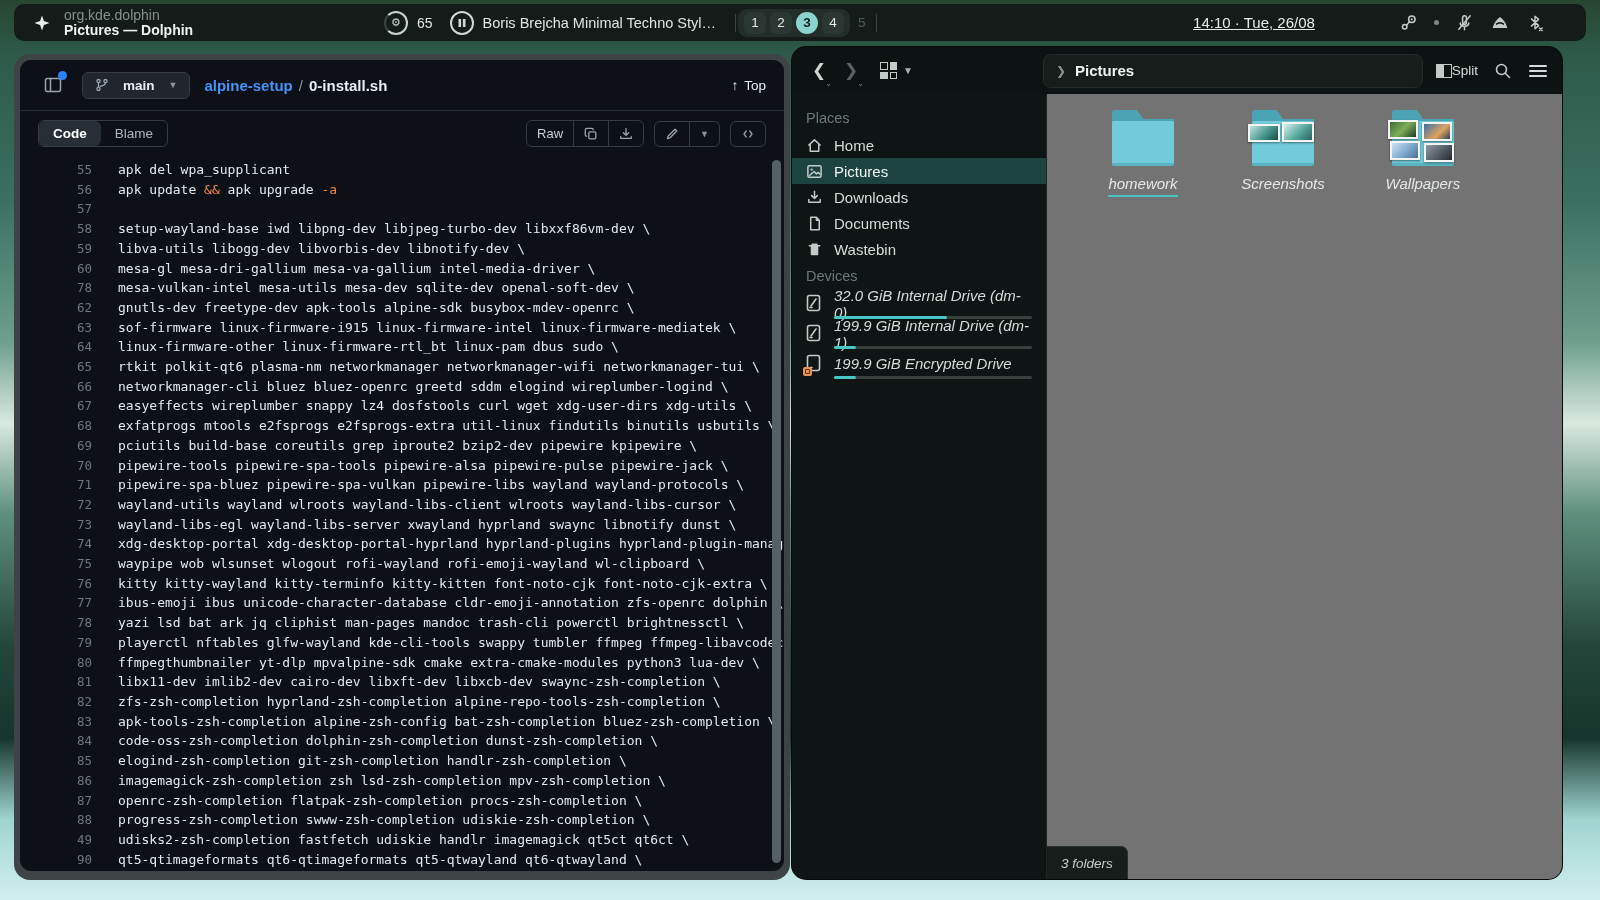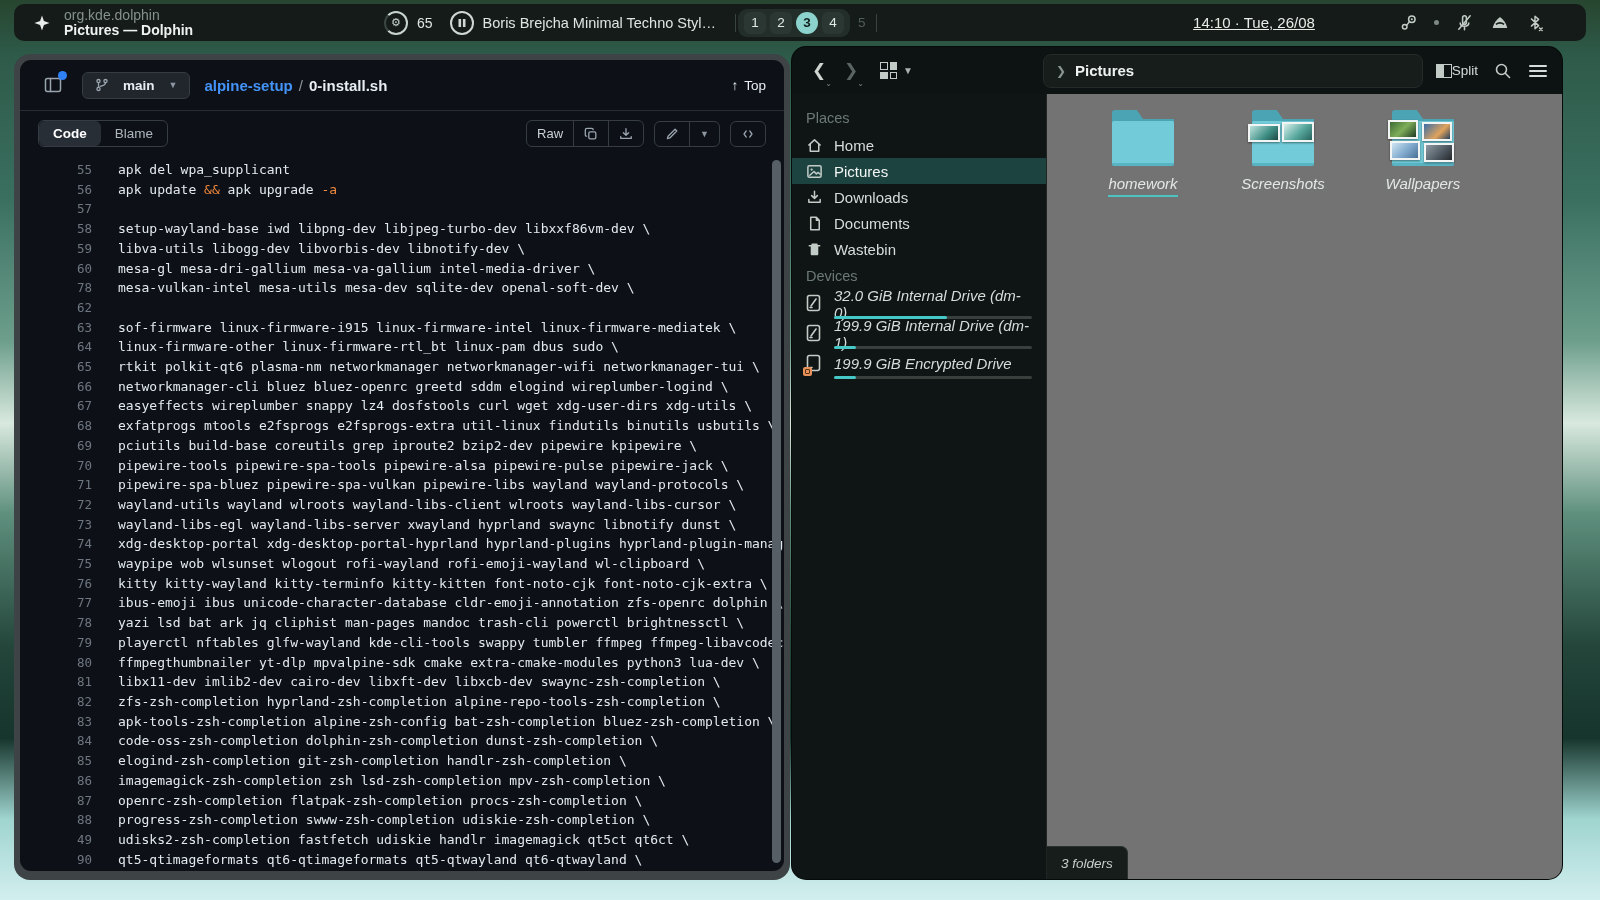--- a/index.html
+++ b/index.html
@@ -266,21 +266,21 @@
       </div>
 
       <div class="code-wrap" id="code-lines">
           <div class="cl"><span class="ln">55</span><span class="ct">apk del wpa_supplicant</span></div>
           <div class="cl"><span class="ln">56</span><span class="ct">apk update <span class="tok">&amp;&amp;</span> apk upgrade <span class="tok">-a</span></span></div>
           <div class="cl"><span class="ln">57</span><span class="ct"></span></div>
           <div class="cl"><span class="ln">58</span><span class="ct">setup-wayland-base iwd libpng-dev libjpeg-turbo-dev libxxf86vm-dev \</span></div>
           <div class="cl"><span class="ln">59</span><span class="ct">libva-utils libogg-dev libvorbis-dev libnotify-dev \</span></div>
           <div class="cl"><span class="ln">60</span><span class="ct">mesa-gl mesa-dri-gallium mesa-va-gallium intel-media-driver \</span></div>
           <div class="cl"><span class="ln">78</span><span class="ct">mesa-vulkan-intel mesa-utils mesa-dev sqlite-dev openal-soft-dev \</span></div>
-          <div class="cl"><span class="ln">62</span></div>
+          <div class="cl"><span class="ln">62</span><span class="ct">gnutls-dev freetype-dev apk-tools alpine-sdk busybox-mdev-openrc \</span></div>
           <div class="cl"><span class="ln">63</span><span class="ct">sof-firmware linux-firmware-i915 linux-firmware-intel linux-firmware-mediatek \</span></div>
           <div class="cl"><span class="ln">64</span><span class="ct">linux-firmware-other linux-firmware-rtl_bt linux-pam dbus sudo \</span></div>
           <div class="cl"><span class="ln">65</span><span class="ct">rtkit polkit-qt6 plasma-nm networkmanager networkmanager-wifi networkmanager-tui \</span></div>
           <div class="cl"><span class="ln">66</span><span class="ct">networkmanager-cli bluez bluez-openrc greetd sddm elogind wireplumber-logind \</span></div>
           <div class="cl"><span class="ln">67</span><span class="ct">easyeffects wireplumber snappy lz4 dosfstools curl wget xdg-user-dirs xdg-utils \</span></div>
           <div class="cl"><span class="ln">68</span><span class="ct">exfatprogs mtools e2fsprogs e2fsprogs-extra util-linux findutils binutils usbutils \</span></div>
           <div class="cl"><span class="ln">69</span><span class="ct">pciutils build-base coreutils grep iproute2 bzip2-dev pipewire kpipewire \</span></div>
           <div class="cl"><span class="ln">70</span><span class="ct">pipewire-tools pipewire-spa-tools pipewire-alsa pipewire-pulse pipewire-jack \</span></div>
           <div class="cl"><span class="ln">71</span><span class="ct">pipewire-spa-bluez pipewire-spa-vulkan pipewire-libs wayland wayland-protocols \</span></div>
           <div class="cl"><span class="ln">72</span><span class="ct">wayland-utils wayland wlroots wayland-libs-client wlroots wayland-libs-cursor \</span></div>

